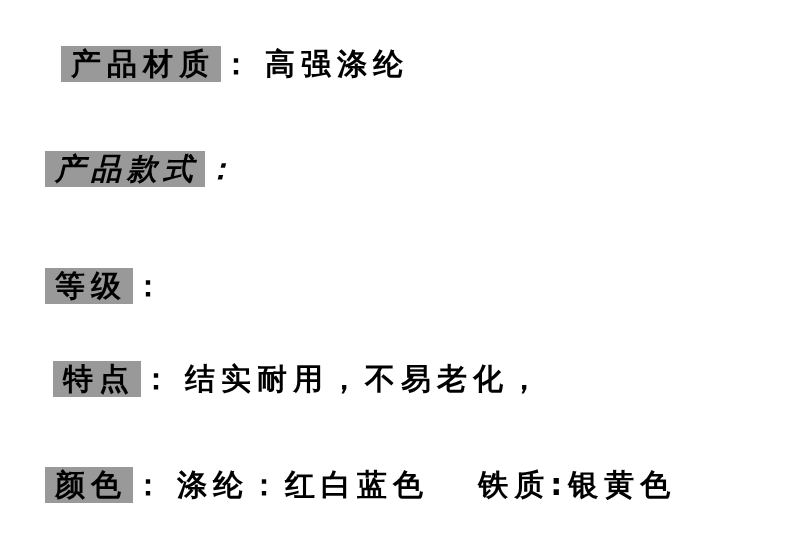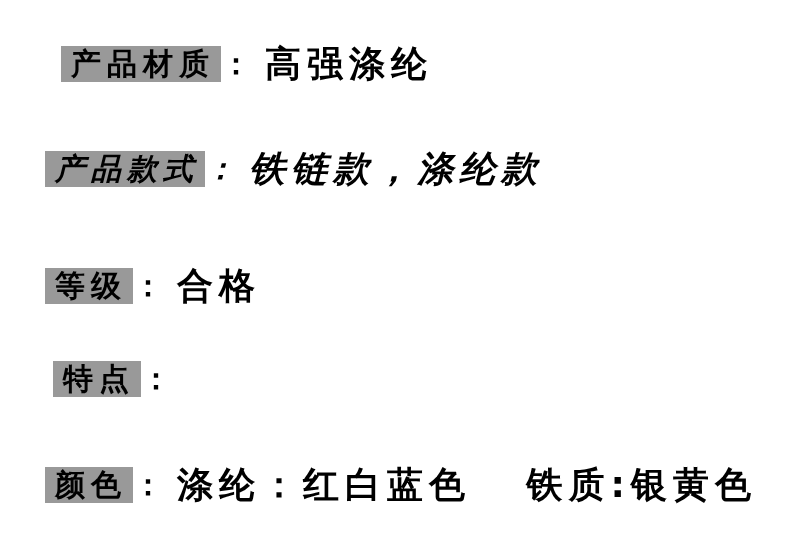--- a/index.html
+++ b/index.html
@@ -2,45 +2,44 @@
 <html><head>
 <meta charset="utf-8">
 <style>
   html, body { margin:0; padding:0; }
   body { width:790px; height:547px; background:#ffffff; position:relative; overflow:hidden;
          font-family:"DejaVu Sans", sans-serif; color:#000; }
   .row { position:absolute; left:45px; height:36px; display:flex; align-items:center; white-space:nowrap; }
   .label { background:#999999; height:36px; display:flex; align-items:center; padding:0 6px 0 10px;
            font-size:30px; font-weight:bold; letter-spacing:6px; }
   .colon { font-size:30px; font-weight:bold; margin-right:14px; }
-  .value { font-size:36px; font-weight:bold; letter-spacing:6px; }
+  .value { font-size:30px; font-weight:bold; letter-spacing:6px; }
 </style>
 </head>
 <body>
 
 <div class="row" style="top:46px;padding-left:16px;">
   <span class="label">产品材质</span>
   <span class="colon">：</span>
   <span class="value">高强涤纶</span>
 </div>
 
 <div class="row" style="top:151px;font-style:italic;">
   <span class="label">产品款式</span>
   <span class="colon">：</span>
-  <span class="value">铁链款，涤纶款</span>
 </div>
 
 <div class="row" style="top:268px;">
   <span class="label">等级</span>
   <span class="colon">：</span>
-  <span class="value">合格</span>
 </div>
 
 <div class="row" style="top:361px;margin-left:8px;">
   <span class="label">特点</span>
   <span class="colon">：</span>
+  <span class="value">结实耐用，不易老化，</span>
 </div>
 
 <div class="row" style="top:467px;">
   <span class="label">颜色</span>
   <span class="colon">：</span>
   <span class="value" style="white-space:pre;">涤纶：红白蓝色   铁质:银黄色</span>
 </div>
 
 </body></html>

